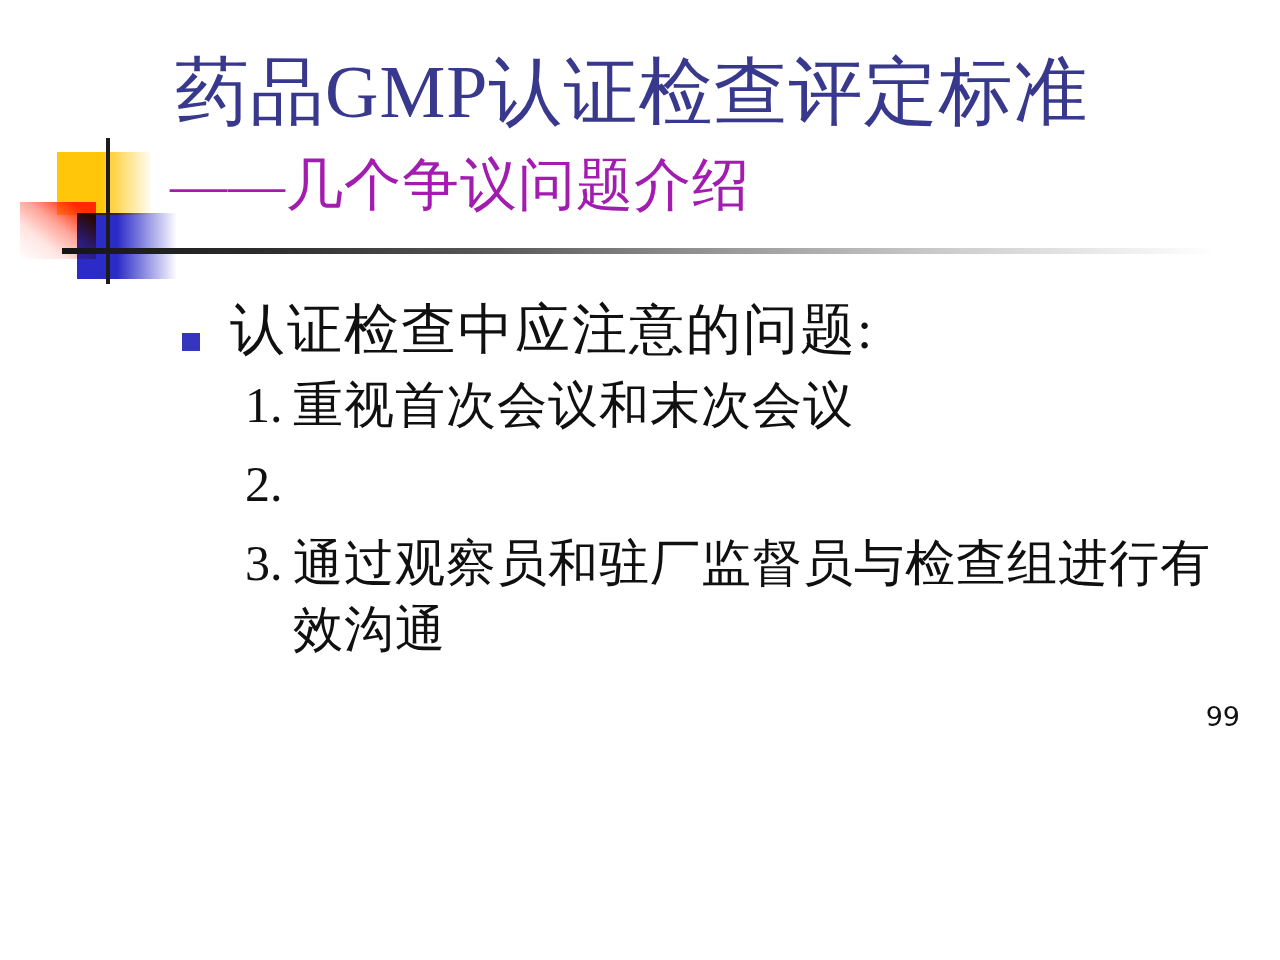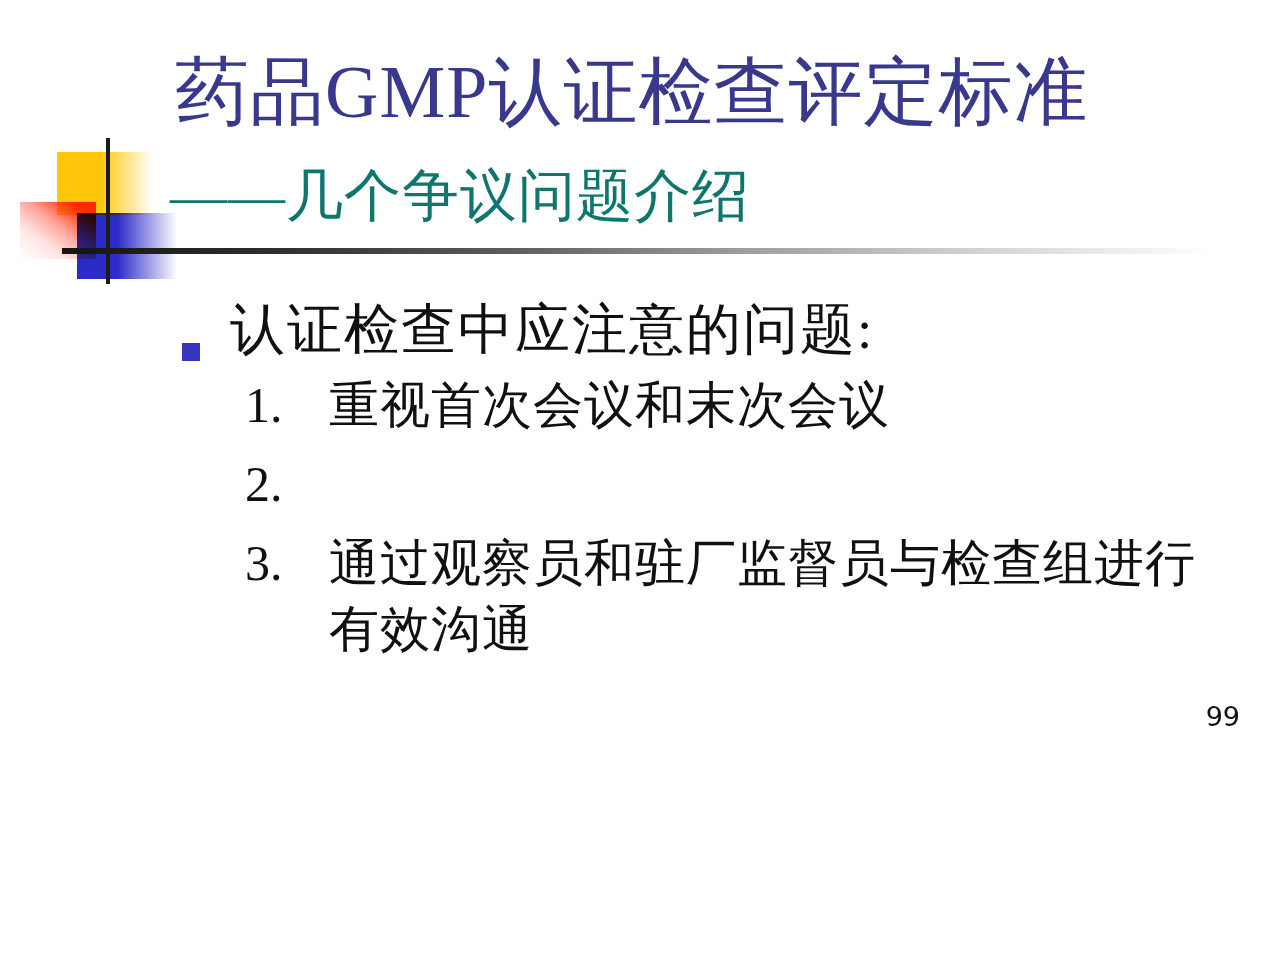--- a/index.html
+++ b/index.html
@@ -62,34 +62,34 @@
     position: absolute;
     left: 175px; top: 52px;
     font-size: 74px;
     line-height: 1.1;
     color: #38388c;
     letter-spacing: 1px;
     white-space: nowrap;
   }
   .subtitle {
     position: absolute;
-    left: 170px; top: 163px;
+    left: 170px; top: 152px;
     font-size: 57px;
     line-height: 1.15;
-    color: #0f766e;
+    color: #a21caf;
     letter-spacing: 1px;
     white-space: nowrap;
   }
 
   
   .bullet-row {
     position: absolute;
     left: 182px; top: 298px;
     display: flex;
-    align-items: flex-end;
+    align-items: center;
   }
   .bullet-sq {
     width: 18px; height: 18px;
     background: #3535be;
     margin-top: 25px;
     margin-right: 30px;
     flex: 0 0 auto;
   }
   .bullet-text {
     font-size: 55px;
@@ -113,21 +113,20 @@
   }
   .num-label {
     flex: 0 0 auto;
     width: 48px;
     letter-spacing: 0;
   }
   .num-text {
     flex: 0 1 auto;
     max-width: 952px;
     letter-spacing: 1px;
-    margin-left: 36px;
   }
 
   
   .page-num {
     position: absolute;
     right: 40px; bottom: 32px;
     font-size: 27px;
     color: #111111;
     font-family: "DejaVu Sans", "Liberation Sans", sans-serif;
     text-align: center;

